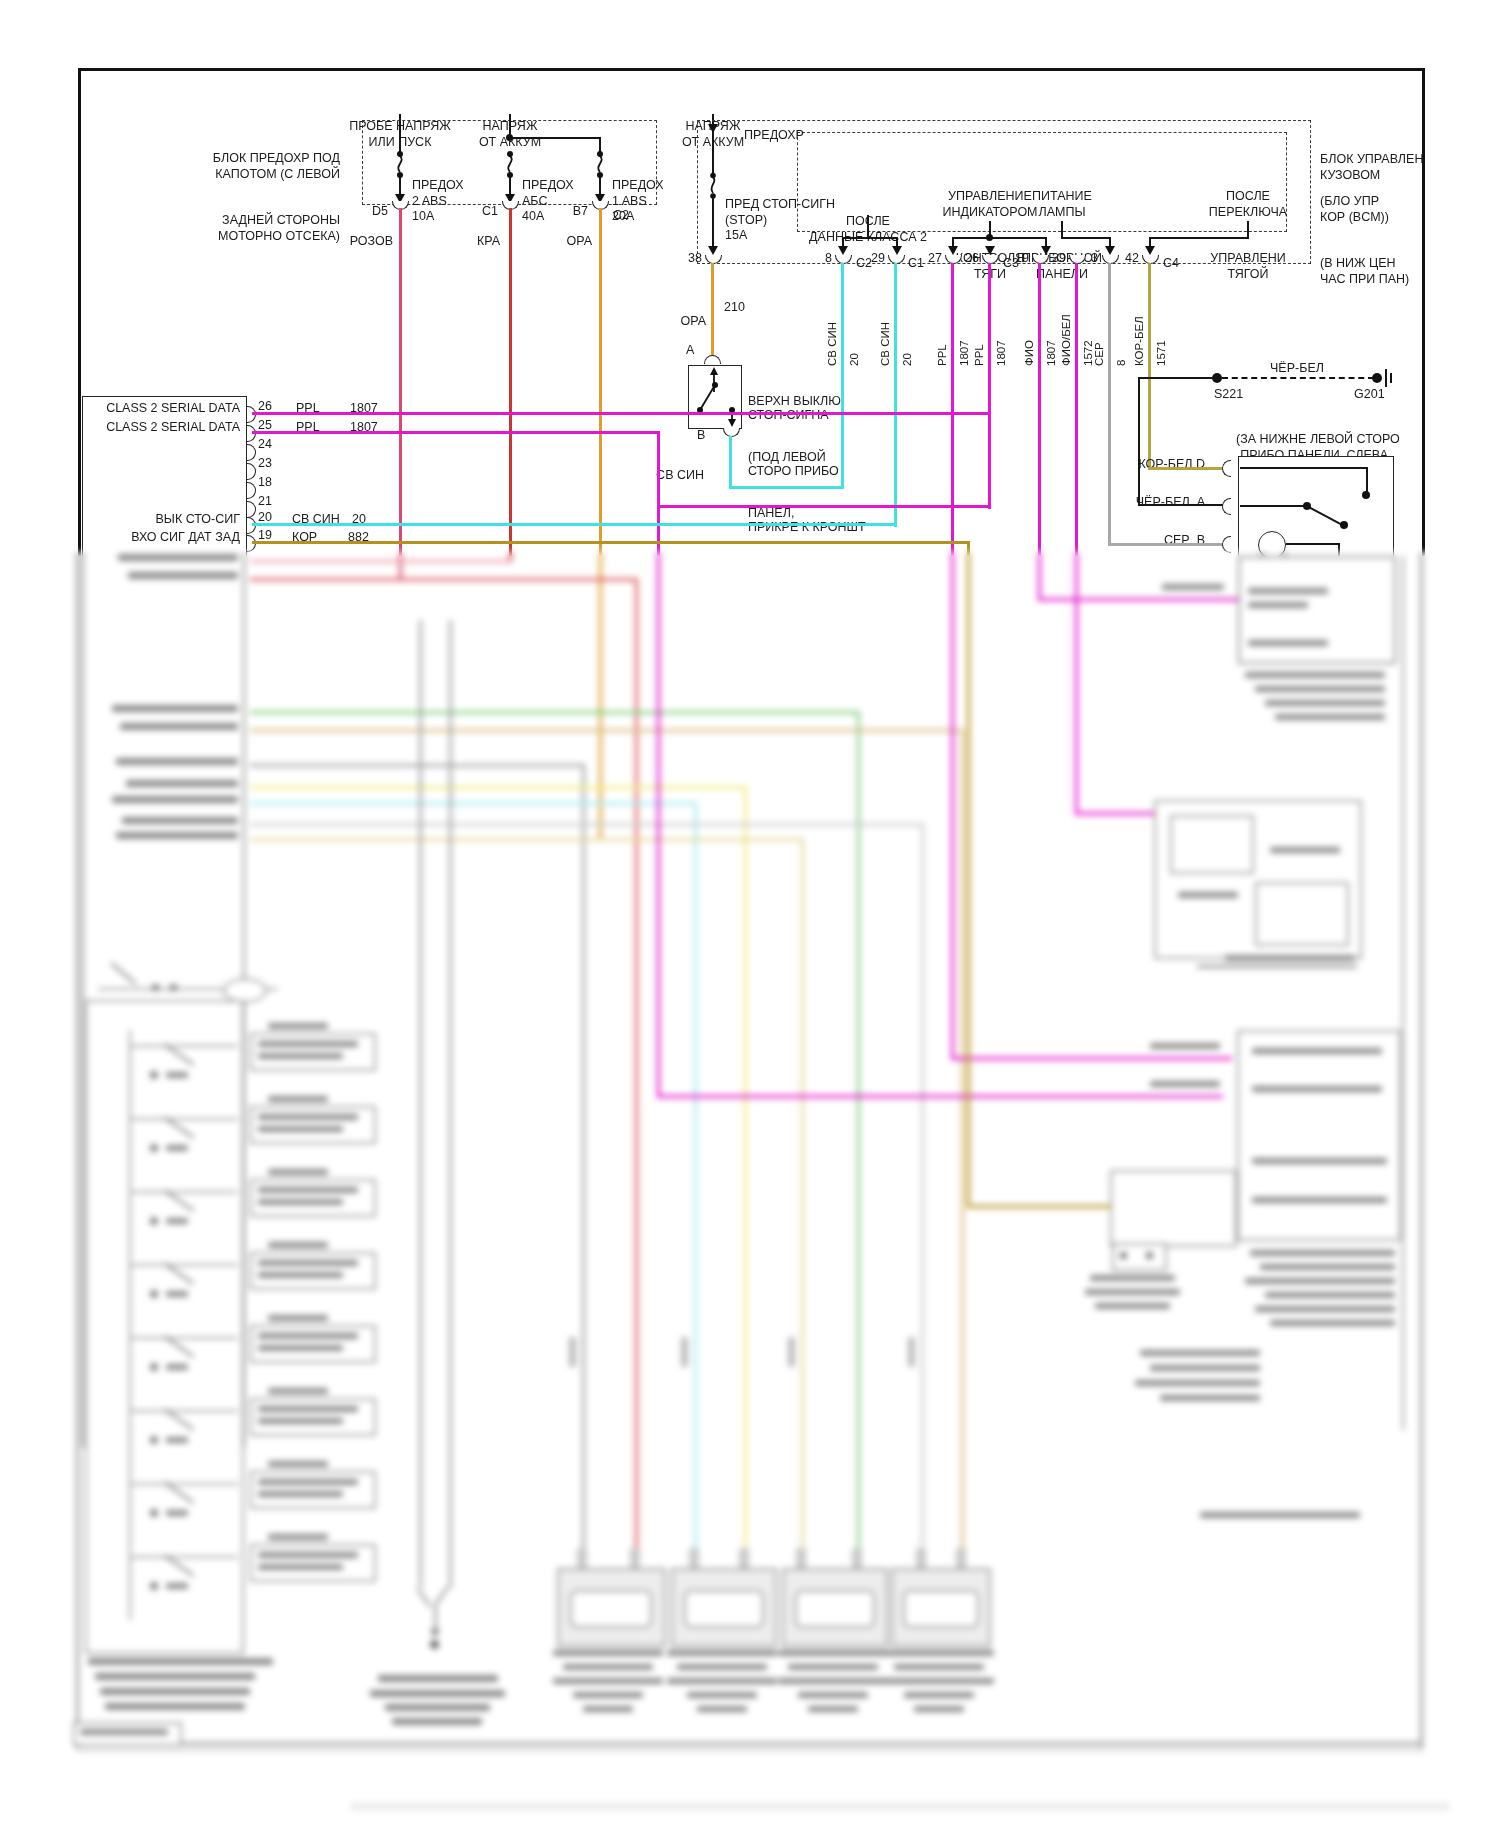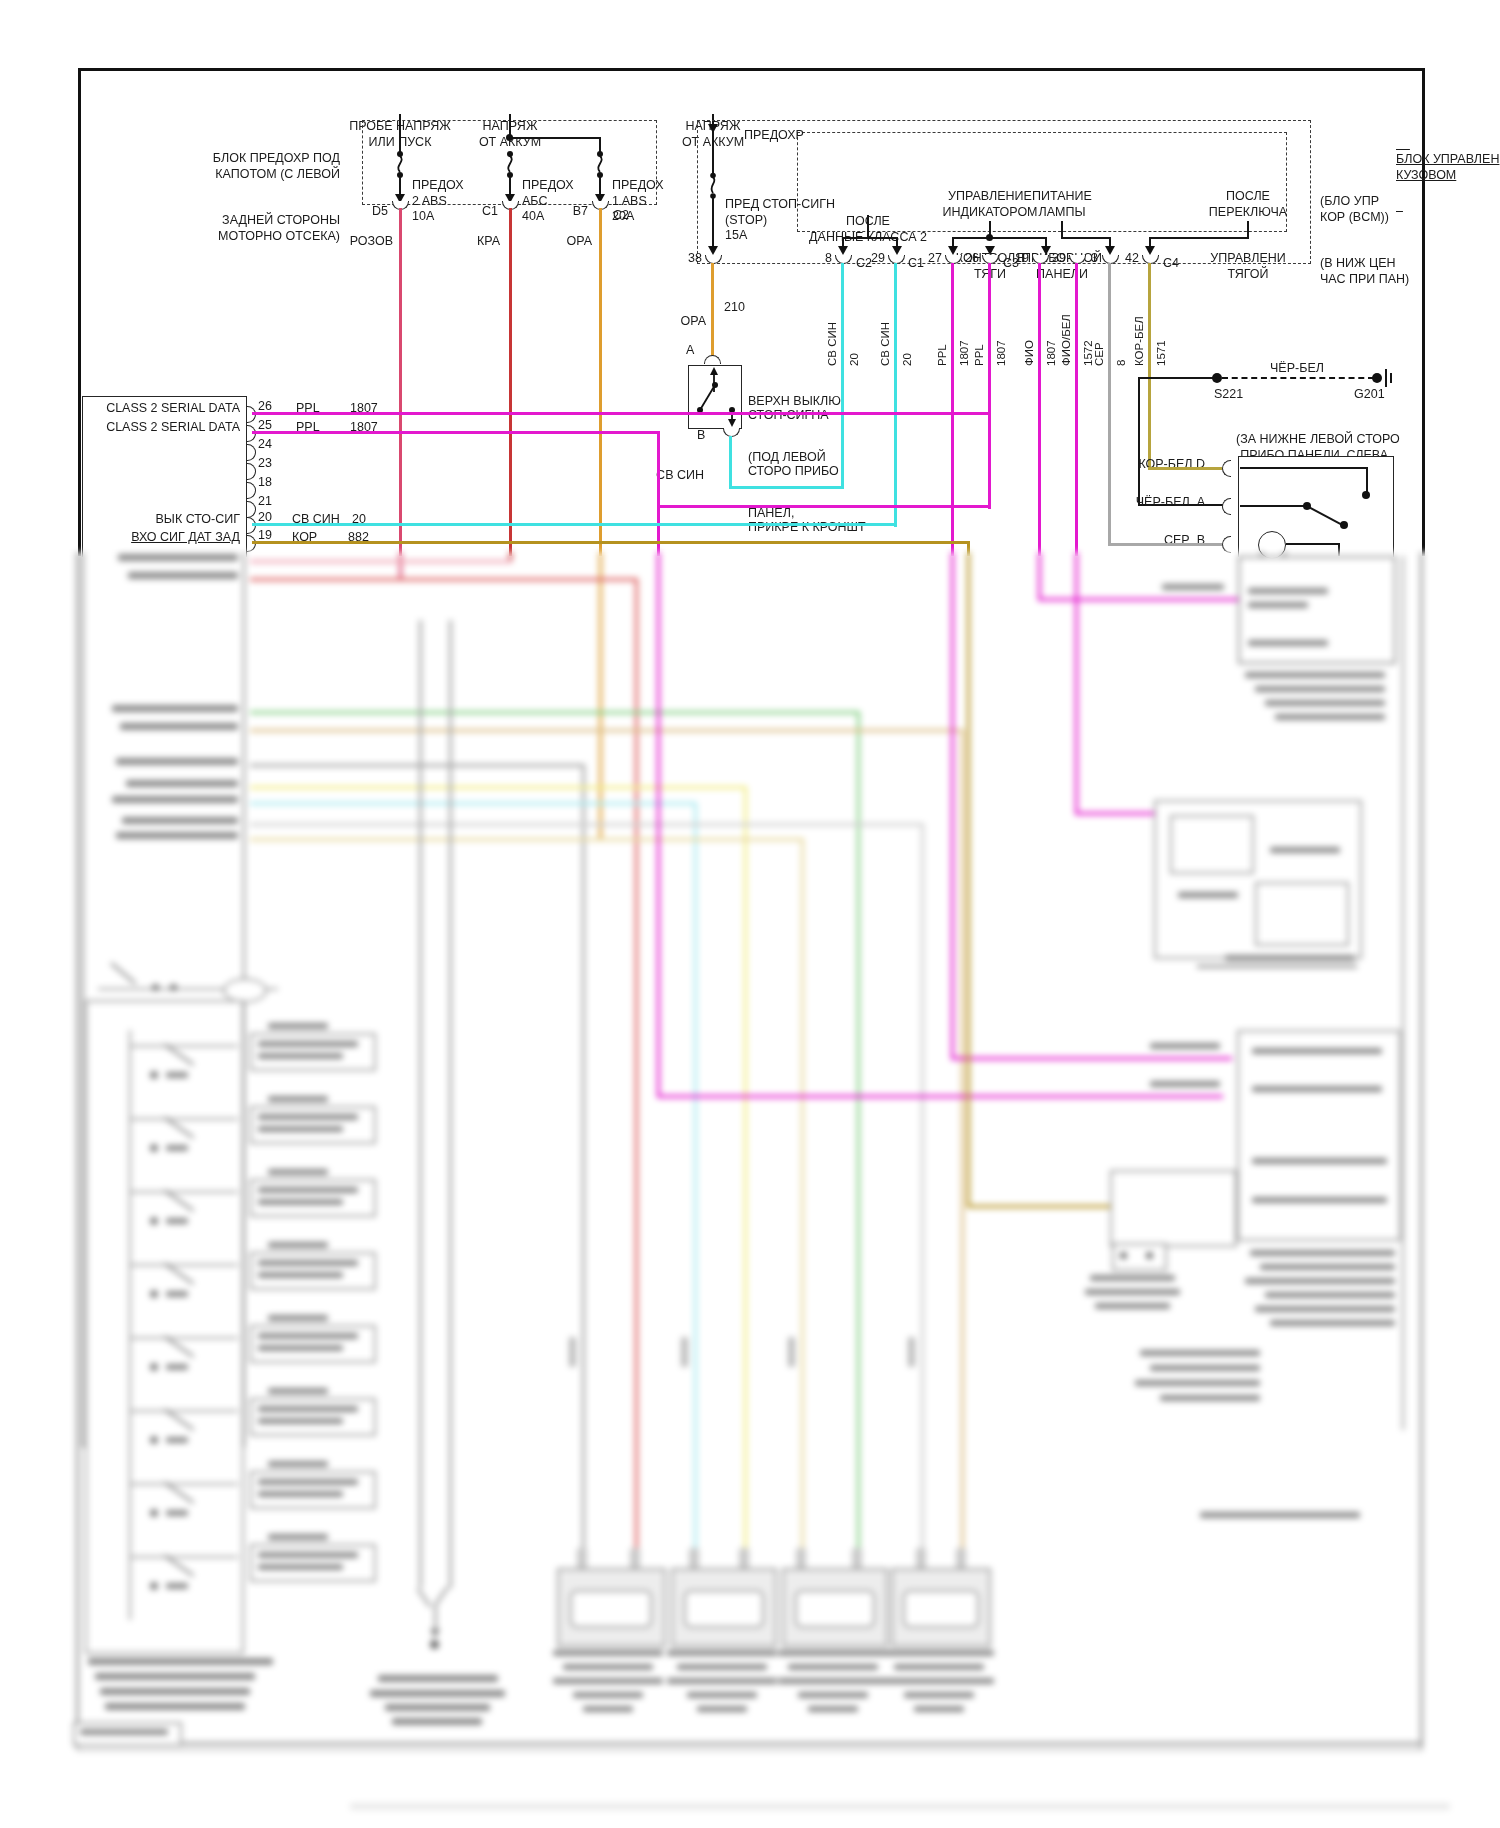--- a/index.html
+++ b/index.html
@@ -191,21 +191,21 @@
   <div class="lbl" style="left:908px;top:256px;">C1</div>
   <div class="lbl r" style="left:915px;top:251px;width:27px;">27</div>
   <div class="lbl r" style="left:952px;top:251px;width:27px;">26</div>
   <div class="lbl" style="left:1003px;top:256px;">C3</div>
   <div class="lbl r" style="left:1002px;top:251px;width:27px;">19</div>
   <div class="lbl r" style="left:1039px;top:251px;width:27px;">39</div>
   <div class="lbl r" style="left:1080px;top:251px;width:18px;">3</div>
   <div class="lbl r" style="left:1112px;top:251px;width:27px;">42</div>
   <div class="lbl" style="left:1163px;top:256px;">C4</div>
 
-  <div class="lbl" style="left:1396px;top:121px;text-decoration:underline;">
+  <div class="lbl" style="left:1320px;top:121px;">
     <span>БЛОК УПРАВЛЕН</span><span>КУЗОВОМ</span>
   </div>
   <div class="lbl" style="left:1320px;top:163px;">
     <span>(БЛО УПР</span><span>КОР (BCM))</span>
     <span>(В НИЖ ЦЕН</span><span>ЧАС ПРИ ПАН)</span>
   </div>
 
   <div class="vw org" style="left:711px;top:263px;height:95px;"></div>
   <div class="vw cyan" style="left:841px;top:263px;height:226px;"></div>
   <div class="vw cyan" style="left:894px;top:263px;height:264px;"></div>
@@ -258,21 +258,21 @@
     <span>ПЕДАЛИ</span><span>ТОРМОЗ)</span>
   </div>
   <div class="vw cyan" style="left:729px;top:436px;height:53px;"></div>
   <div class="hw cyan" style="left:729px;top:486px;width:115px;"></div>
   <div class="lbl r" style="left:640px;top:468px;width:64px;">СВ СИН</div>
 
   <div class="abs" style="left:82px;top:396px;width:163px;height:160px;border:1.7px solid #262626;border-bottom:none;background:#fff;"></div>
   <div class="lbl r" style="left:95px;top:401px;width:145px;">CLASS 2 SERIAL DATA</div>
   <div class="lbl r" style="left:95px;top:420px;width:145px;">CLASS 2 SERIAL DATA</div>
   <div class="lbl r" style="left:95px;top:512px;width:145px;">ВЫК СТО-СИГ</div>
-  <div class="lbl r" style="left:95px;top:530px;width:145px;text-decoration:underline;">ВХО СИГ ДАТ ЗАД</div>
+  <div class="lbl r" style="left:95px;top:530px;width:145px;">ВХО СИГ ДАТ ЗАД</div>
 
   <div class="arcR" style="left:247px;top:406px;"></div>
   <div class="arcR" style="left:247px;top:425px;"></div>
   <div class="arcR" style="left:247px;top:444px;"></div>
   <div class="arcR" style="left:247px;top:463px;"></div>
   <div class="arcR" style="left:247px;top:482px;"></div>
   <div class="arcR" style="left:247px;top:501px;"></div>
   <div class="arcR" style="left:247px;top:517px;"></div>
   <div class="arcR" style="left:247px;top:535px;"></div>
   <div class="lbl" style="left:258px;top:399px;">26</div>

